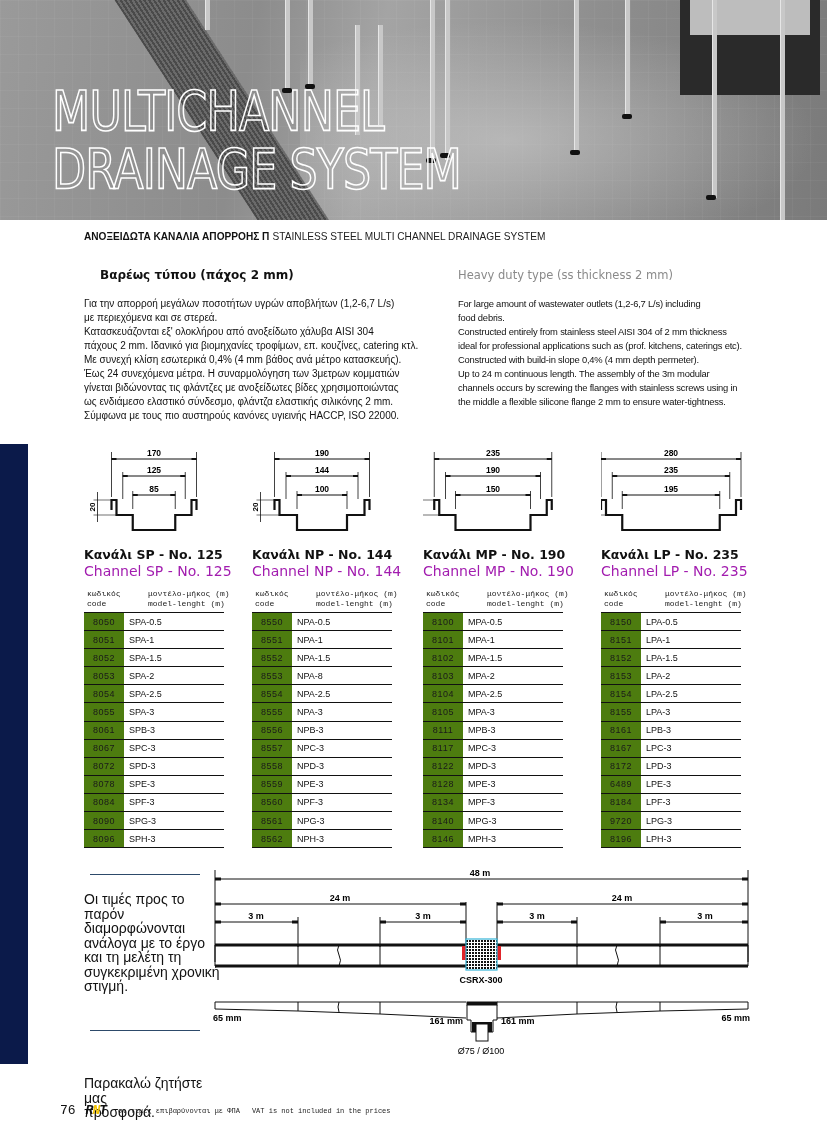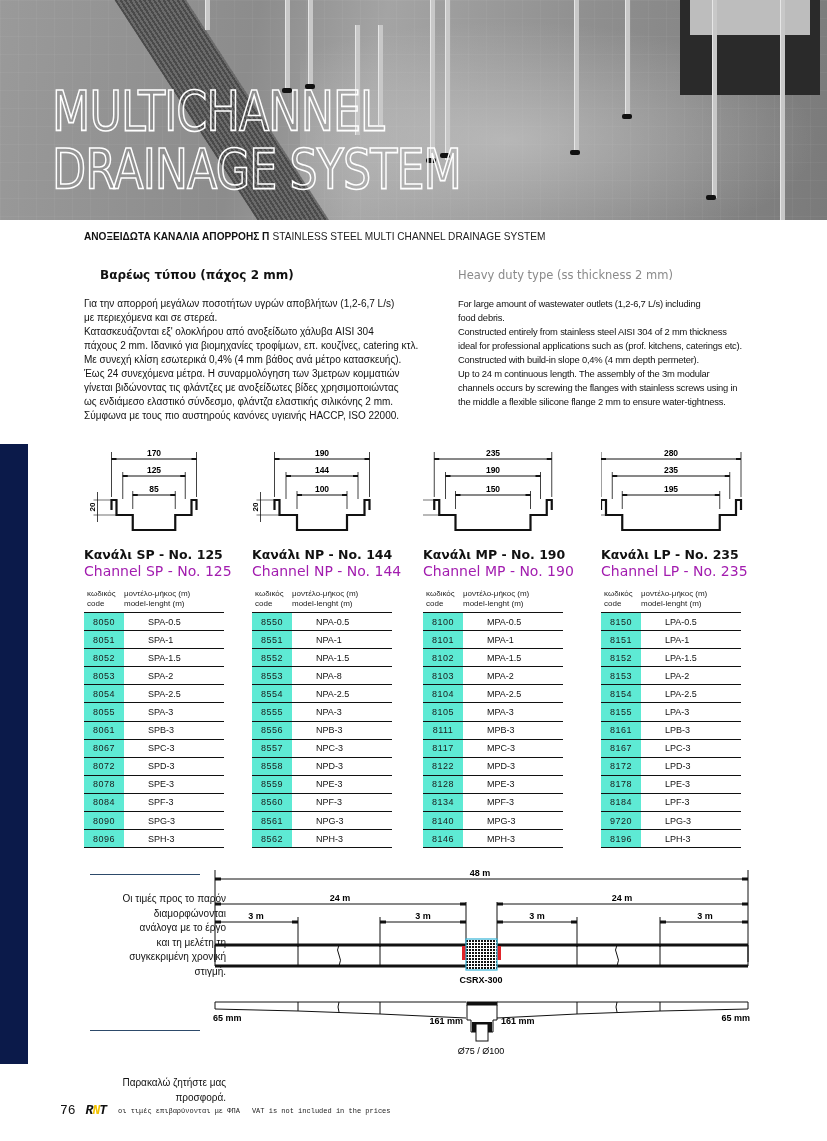--- a/index.html
+++ b/index.html
@@ -36,31 +36,31 @@
   .para.en { left: 458px; width: 310px; font-size: 9.4px; line-height: 14px; letter-spacing: -0.2px; }
   .para p { white-space: nowrap; }
 
   .navbar { position: absolute; left: 0; top: 444px; width: 28px; height: 620px; background: #0b1a4a; }
 
   
   .chan { position: absolute; top: 447px; width: 150px; }
   .chan svg { display: block; }
   .chan-title { font-family: "DejaVu Sans", sans-serif; font-weight: 700; font-size: 12.5px; margin-top: 0; white-space: nowrap; }
   .chan-sub { font-family: "DejaVu Sans", sans-serif; font-size: 14px; color: #a21caf; white-space: nowrap; margin-top: 1px; }
-  .tbl-head { display: flex; margin-top: 10px; font-family: Liberation Sans, sans-serif; font-size: 8px; line-height: 10px; color: #222; }
+  .tbl-head { display: flex; margin-top: 10px; font-family: Liberation Mono, monospace; font-size: 8px; line-height: 10px; color: #222; gap: 24px; }
   .tbl-head .c1 { width: 40px; padding-left: 3px; }
   .tbl-head .c2 { }
   .tbl { margin-top: 3px; border-top: 1px solid #111; width: 140px; }
   .row { display: flex; height: 18.1px; border-bottom: 1px solid #111; font-family: "Liberation Sans", sans-serif; font-size: 9px; }
-  .row .code { width: 40px; background: #5eead4; display: flex; align-items: center; justify-content: center; letter-spacing: 0.5px; color: #1a1a1a; }
-  .row .model { flex: 1; display: flex; align-items: center; padding-left: 24px; color: #111; }
+  .row .code { width: 40px; background: #4d7c0f; display: flex; align-items: center; justify-content: center; letter-spacing: 0.5px; color: #1a1a1a; }
+  .row .model { flex: 1; display: flex; align-items: center; padding-left: 5px; color: #111; }
 
   
   .note-rule { position: absolute; left: 90px; width: 110px; border-top: 1.5px solid #2d4a6a; }
-  .note { position: absolute; left: 84px; width: 142px; text-align: right; font-family: "Liberation Sans", sans-serif; font-size: 10px; line-height: 14.5px; color: #111; }
+  .note { position: absolute; left: 84px; width: 142px; text-align: left; font-family: "Liberation Sans", sans-serif; font-size: 14px; line-height: 14.5px; color: #111; }
   .diagram { position: absolute; left: 205px; top: 862px; width: 550px; height: 200px; }
   .dlabel { font-family: "Liberation Sans", sans-serif; font-weight: 700; font-size: 9px; }
 
   .footer { position: absolute; top: 1103px; left: 60px; display: flex; align-items: center; font-family: Liberation Mono, monospace; }
   .page-num { font-size: 13px; color: #111; margin-right: 10px; }
   .logo { font-weight: 900; font-style: italic; font-size: 13px; letter-spacing: -1px; margin-right: 12px; }
   .logo .r, .logo .t { color: #111; }
   .logo .n { color: #f2c200; }
   .foot-txt { font-size: 7px; color: #222; margin-right: 12px; }
 </style>
@@ -477,21 +477,21 @@
       </div>
       <div class="row">
         <div class="code">8167</div>
         <div class="model">LPC-3</div>
       </div>
       <div class="row">
         <div class="code">8172</div>
         <div class="model">LPD-3</div>
       </div>
       <div class="row">
-        <div class="code">8178</div>
+        <div class="code">6489</div>
         <div class="model">LPE-3</div>
       </div>
       <div class="row">
         <div class="code">8184</div>
         <div class="model">LPF-3</div>
       </div>
       <div class="row">
         <div class="code">9720</div>
         <div class="model">LPG-3</div>
       </div>

